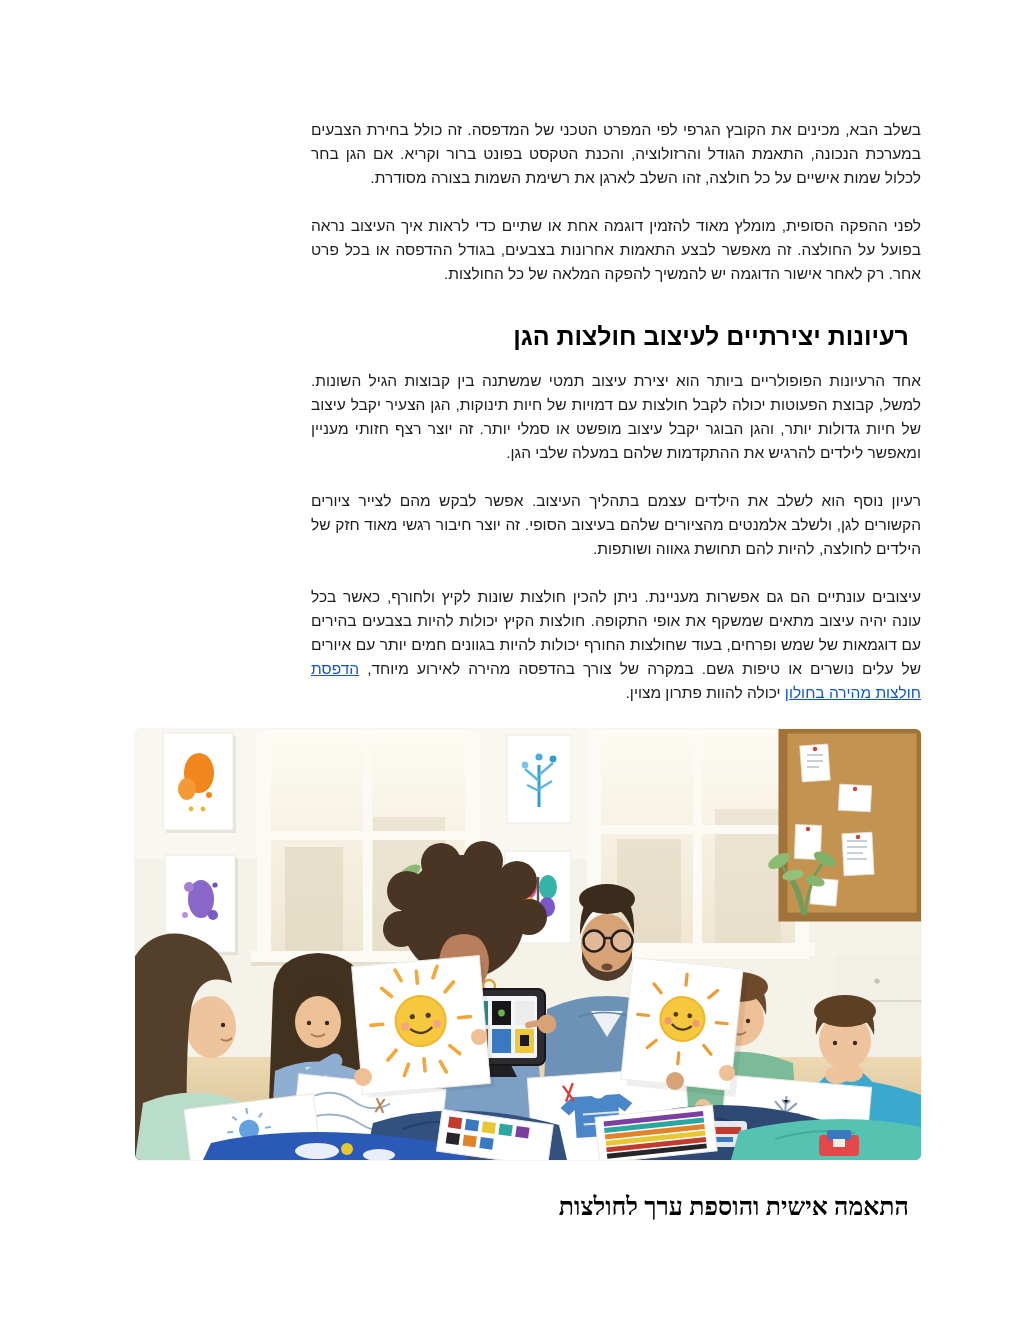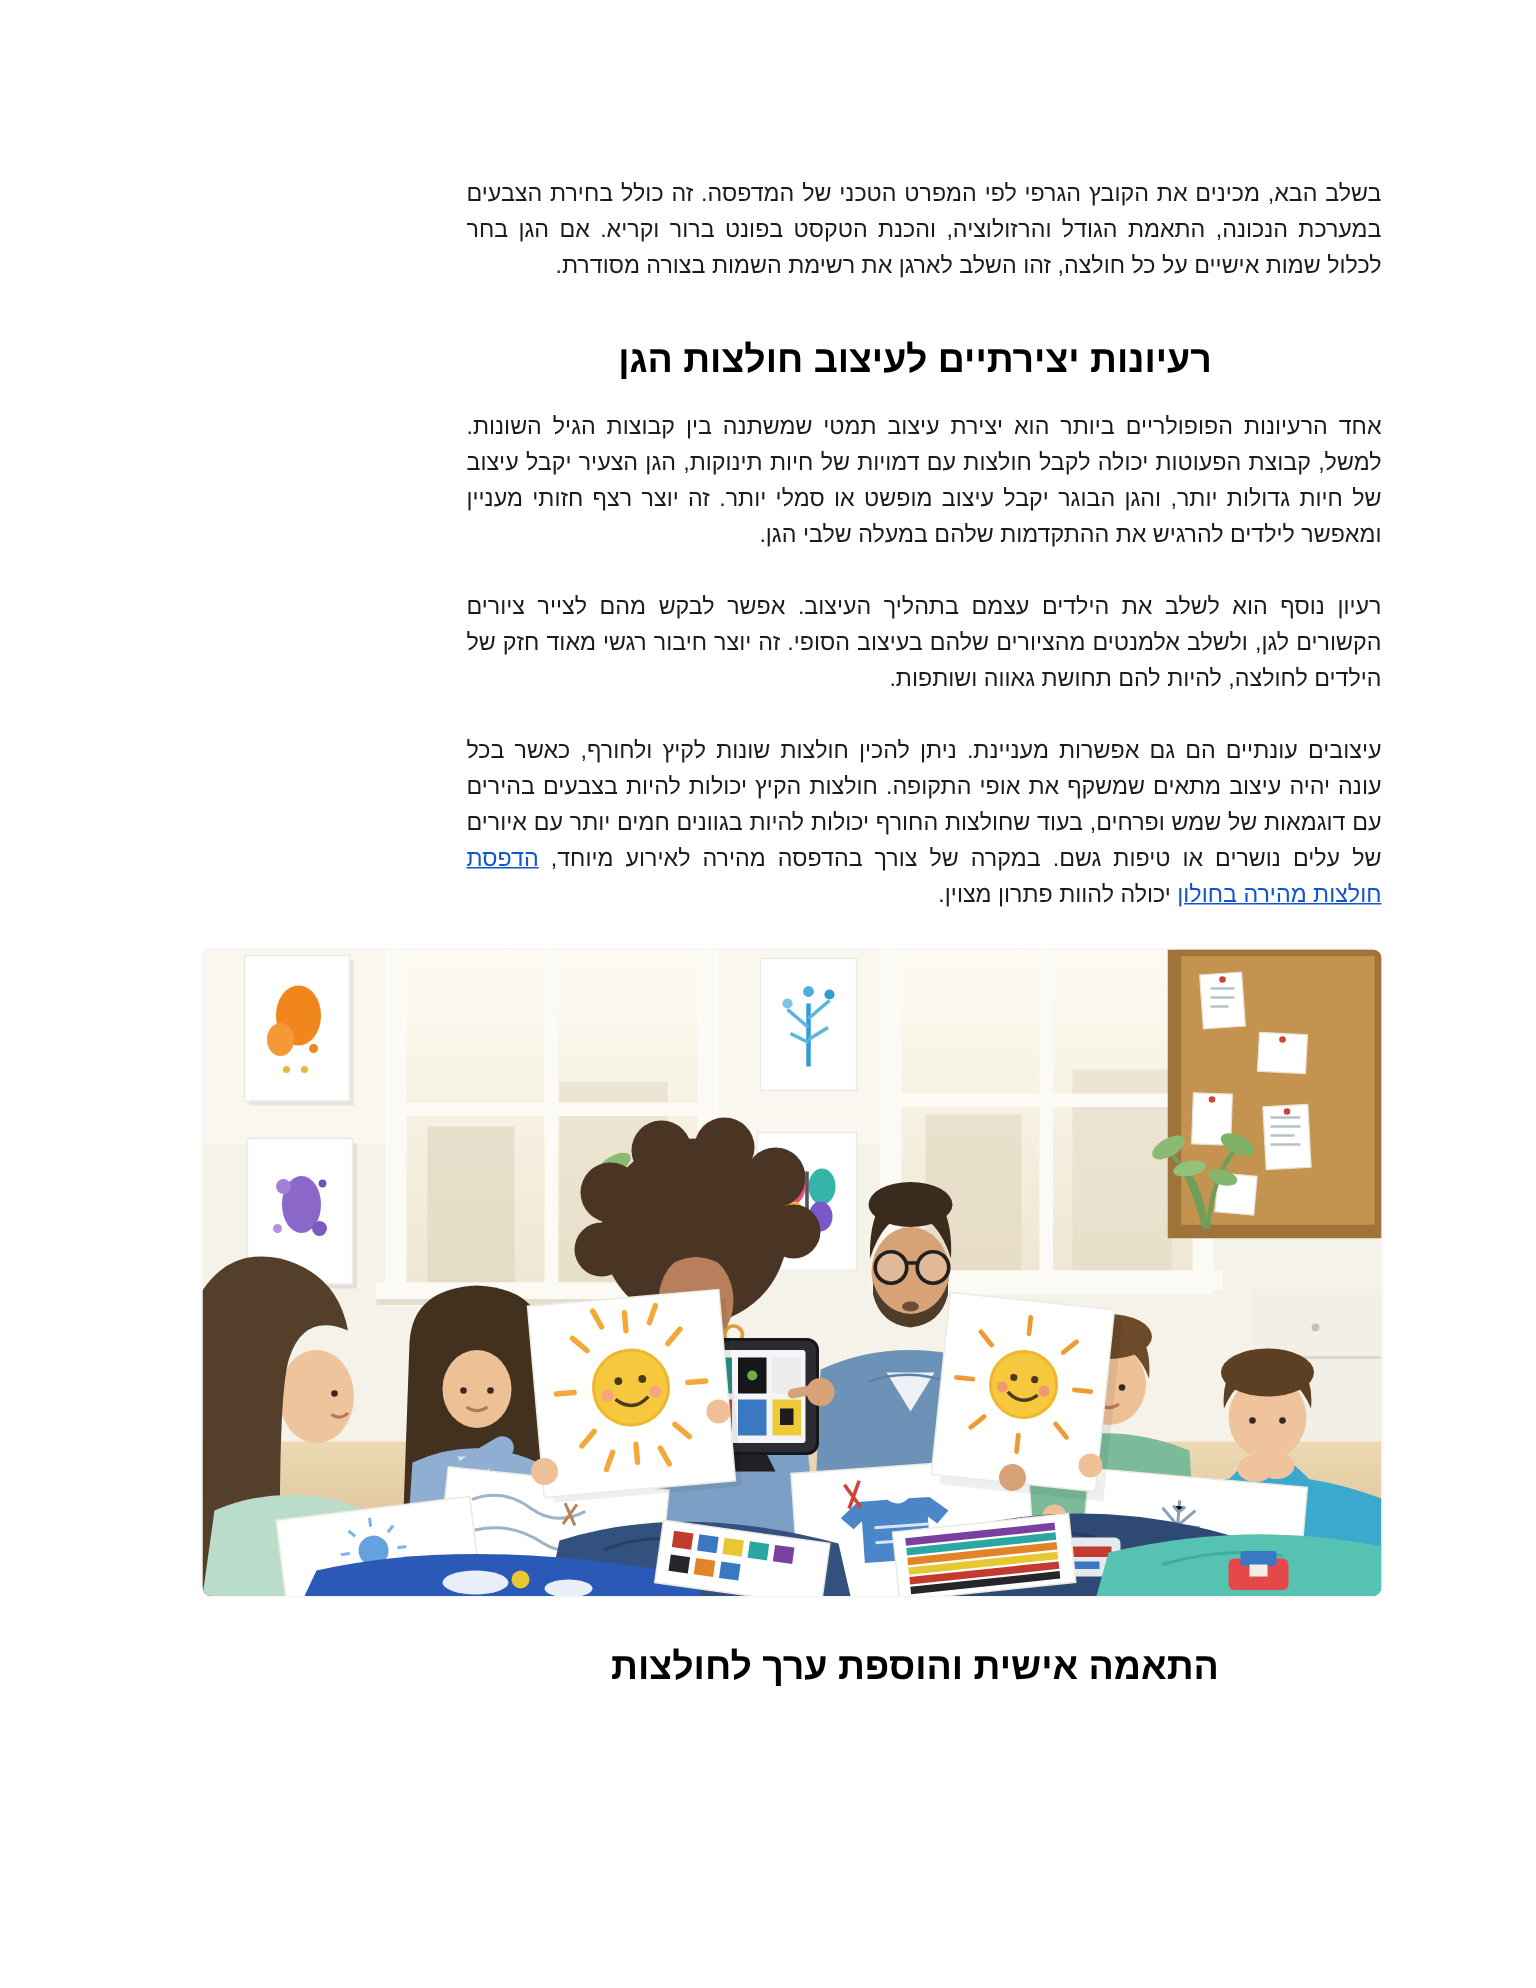--- a/index.html
+++ b/index.html
@@ -19,48 +19,49 @@
     line-height:24px;
     text-align:justify;
     margin:0 0 24px 0;
   }
   .doc-heading{
     font-size:25px;
     line-height:32px;
     font-weight:700;
     color:#000000;
     margin:34px 12px 17px 0;
-    text-align:center;
+    text-align:right;
   }
   .doc-link{
     color:#1155cc;
     text-decoration:underline;
     cursor:pointer;
   }
   .photo-figure{
     margin:18px auto 0 auto;
     width:786px;
     height:431px;
   }
   .photo-frame{
     width:786px;height:431px;
     border-radius:6px;
     overflow:hidden;
     box-shadow:0 0 0 1px rgba(0,0,0,0.04);
   }
   .photo-frame svg{display:block;}
-  .heading-bottom{margin-top:31px;}
+  .heading-bottom{margin-top:31px;font-family:Liberation Serif, serif;}
 </style>
 </head>
 <body>
 
 <div class="page">
 
   <p class="para">בשלב הבא, מכינים את הקובץ הגרפי לפי המפרט הטכני של המדפסה. זה כולל בחירת הצבעים במערכת הנכונה, התאמת הגודל והרזולוציה, והכנת הטקסט בפונט ברור וקריא. אם הגן בחר לכלול שמות אישיים על כל חולצה, זהו השלב לארגן את רשימת השמות בצורה מסודרת.</p>
 
+  <p class="para">לפני ההפקה הסופית, מומלץ מאוד להזמין דוגמה אחת או שתיים כדי לראות איך העיצוב נראה בפועל על החולצה. זה מאפשר לבצע התאמות אחרונות בצבעים, בגודל ההדפסה או בכל פרט אחר. רק לאחר אישור הדוגמה יש להמשיך להפקה המלאה של כל החולצות.</p>
 
   <h2 class="doc-heading">רעיונות יצירתיים לעיצוב חולצות הגן</h2>
 
   <p class="para">אחד הרעיונות הפופולריים ביותר הוא יצירת עיצוב תמטי שמשתנה בין קבוצות הגיל השונות. למשל, קבוצת הפעוטות יכולה לקבל חולצות עם דמויות של חיות תינוקות, הגן הצעיר יקבל עיצוב של חיות גדולות יותר, והגן הבוגר יקבל עיצוב מופשט או סמלי יותר. זה יוצר רצף חזותי מעניין ומאפשר לילדים להרגיש את ההתקדמות שלהם במעלה שלבי הגן.</p>
 
   <p class="para">רעיון נוסף הוא לשלב את הילדים עצמם בתהליך העיצוב. אפשר לבקש מהם לצייר ציורים הקשורים לגן, ולשלב אלמנטים מהציורים שלהם בעיצוב הסופי. זה יוצר חיבור רגשי מאוד חזק של הילדים לחולצה, להיות להם תחושת גאווה ושותפות.</p>
 
   <p class="para"><span>עיצובים עונתיים הם גם אפשרות מעניינת. ניתן להכין חולצות שונות לקיץ ולחורף, כאשר בכל עונה יהיה עיצוב מתאים שמשקף את אופי התקופה. חולצות הקיץ יכולות להיות בצבעים בהירים עם דוגמאות של שמש ופרחים, בעוד שחולצות החורף יכולות להיות בגוונים חמים יותר עם איורים של עלים נושרים או טיפות גשם. במקרה של צורך בהדפסה מהירה לאירוע מיוחד, </span><a class="doc-link">הדפסת חולצות מהירה בחולון</a><span> יכולה להוות פתרון מצוין.</span></p>
 
   <figure class="photo-figure" aria-label="מורה ומעצב יושבים עם ארבעה ילדים סביב שולחן בכיתה, מציגים טאבלט עם עיצובי חולצות, ציורי שמש, חולצות כחולות ודפי צבעים">

